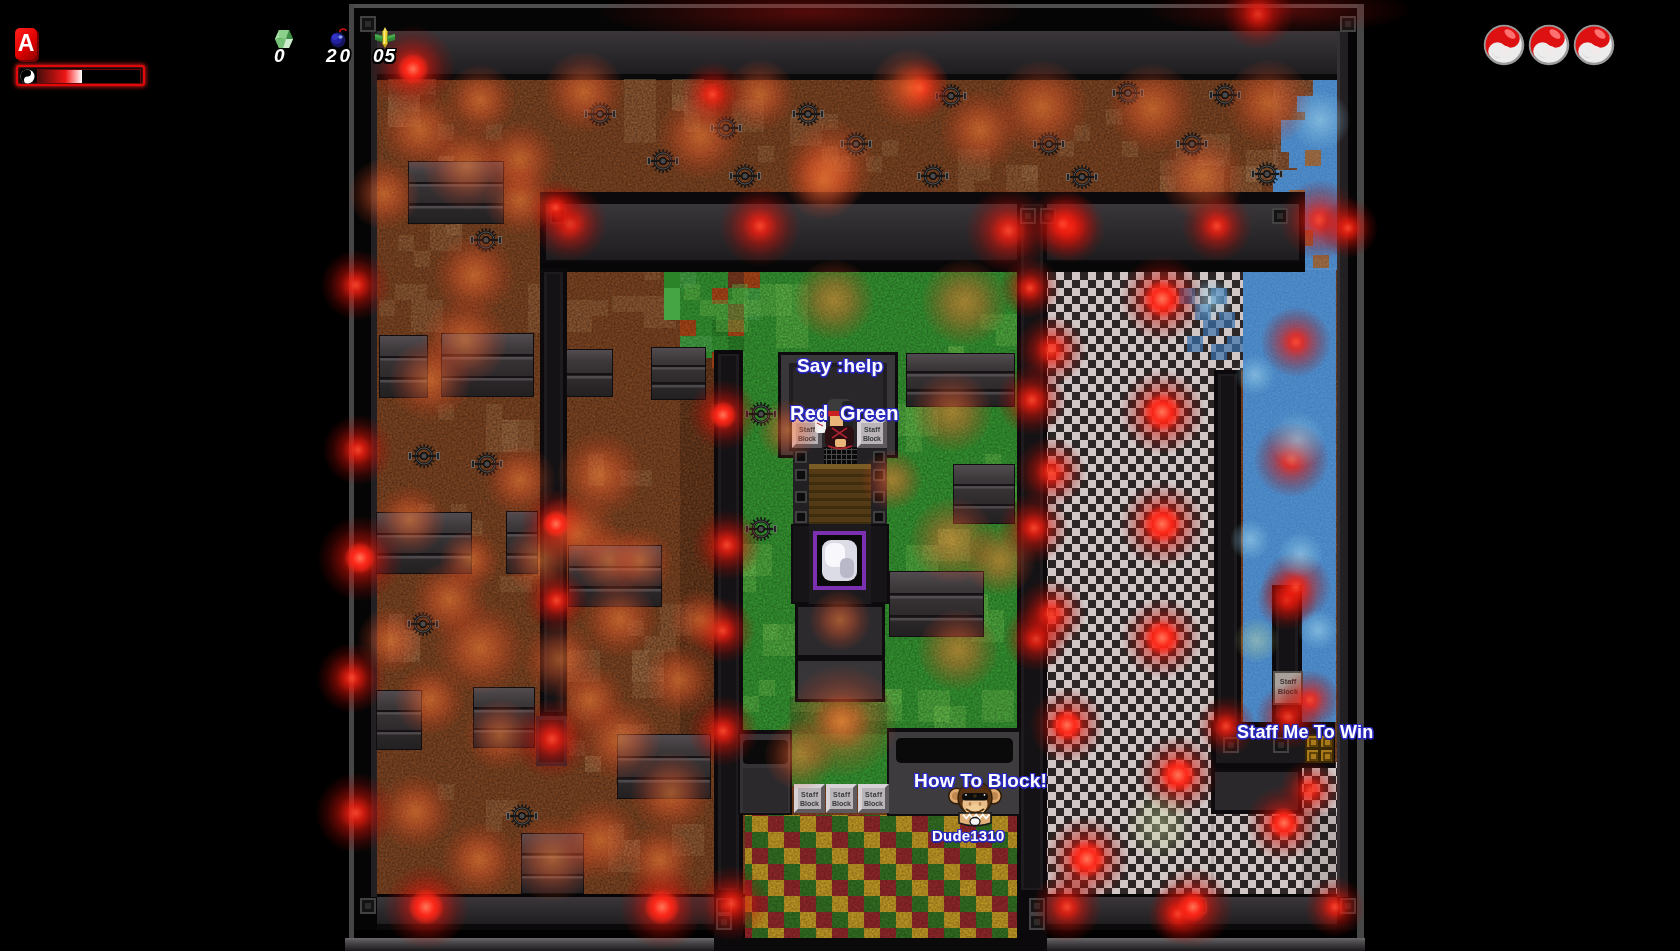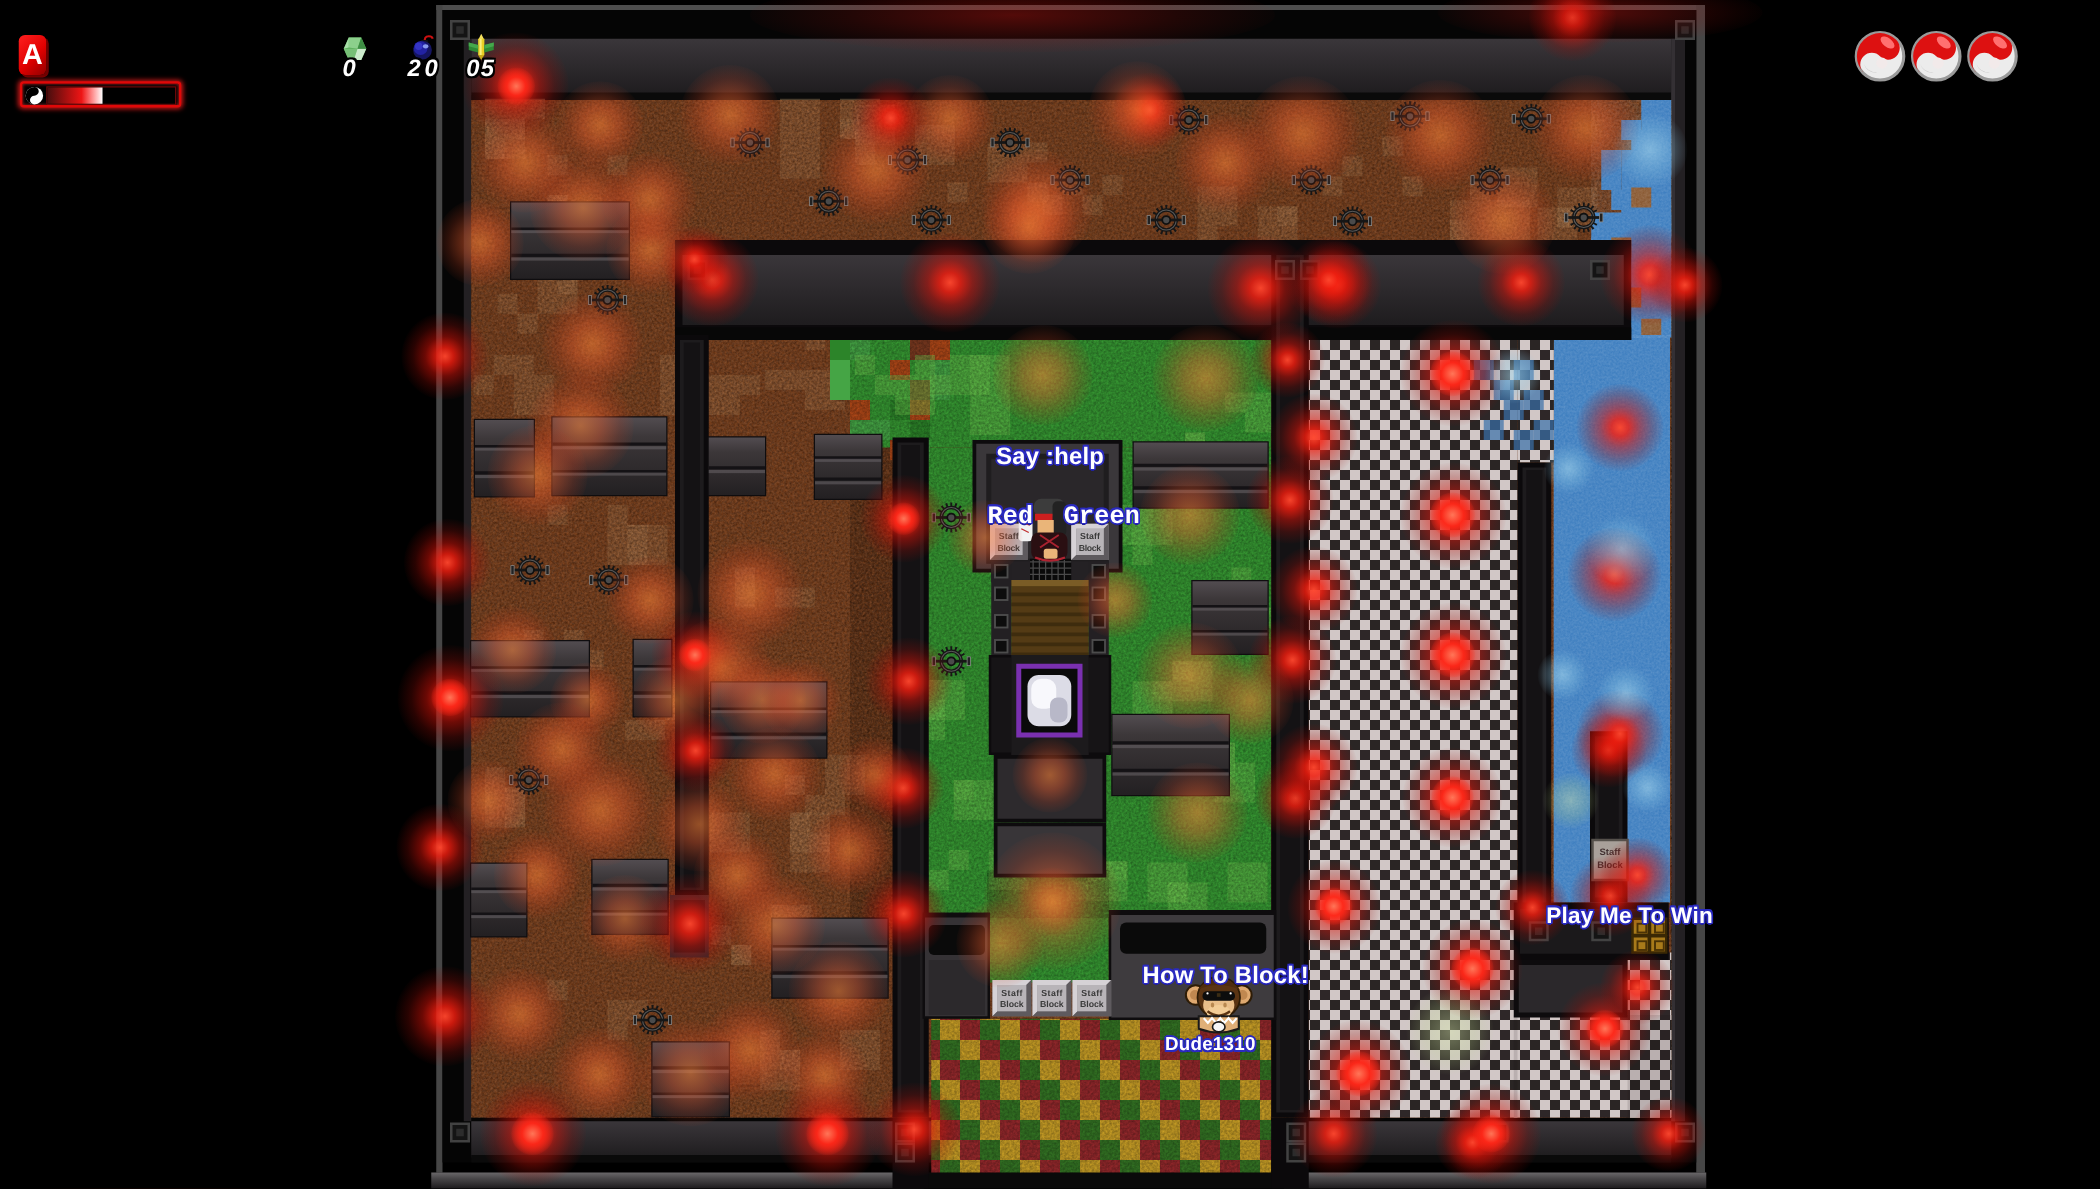--- a/index.html
+++ b/index.html
@@ -927,24 +927,24 @@
 <div class="lb" style="left:1298px;top:610px;width:40px;height:40px"></div>
 <div class="amb" style="left:310px;top:110px;width:280px;height:280px"></div>
 <div class="amb" style="left:360px;top:460px;width:320px;height:320px"></div>
 <div class="amb" style="left:280px;top:620px;width:300px;height:300px"></div>
 <div class="amb" style="left:470px;top:270px;width:260px;height:260px"></div>
 
 <div class="haze" style="left:600px;top:-18px;width:420px;height:60px"></div>
 <div class="haze" style="left:1150px;top:-14px;width:260px;height:48px"></div>
 
 <div class="lbl" style="left:797px;top:355px;font-size:19px;">Say :help</div>
-<div class="lbl" style="left:790px;top:402px;font-size:20px;font-family:Liberation Mono, monospace;">Red&nbsp;&nbsp;Green</div>
+<div class="lbl" style="left:790px;top:402px;font-size:20px;">Red&nbsp;&nbsp;Green</div>
 <div class="lbl" style="left:914px;top:770px;font-size:19px;">How To Block!</div>
 <div class="lbl" style="left:932px;top:827px;font-size:15px;">Dude1310</div>
-<div class="lbl" style="left:1237px;top:722px;font-size:18px;">Play Me To Win</div>
+<div class="lbl" style="left:1237px;top:722px;font-size:18px;">Staff Me To Win</div>
 
 <div id="abadge">A</div>
 <div id="hpbar">
   <svg width="15" height="15" style="position:absolute;left:2px;top:2px">
     <circle cx="7.5" cy="7.5" r="7" fill="#fff"></circle>
     <path d="M7.5 .5 A7 7 0 0 0 7.5 14.5 A3.5 3.5 0 0 1 7.5 7.5 A3.5 3.5 0 0 0 7.5 .5 Z" fill="#000"></path>
     <circle cx="7.5" cy="11" r="1.4" fill="#fff"></circle>
         <circle cx="7.5" cy="4" r="1.4" fill="#000"></circle>
   </svg>
   <div id="hpfill"></div>

